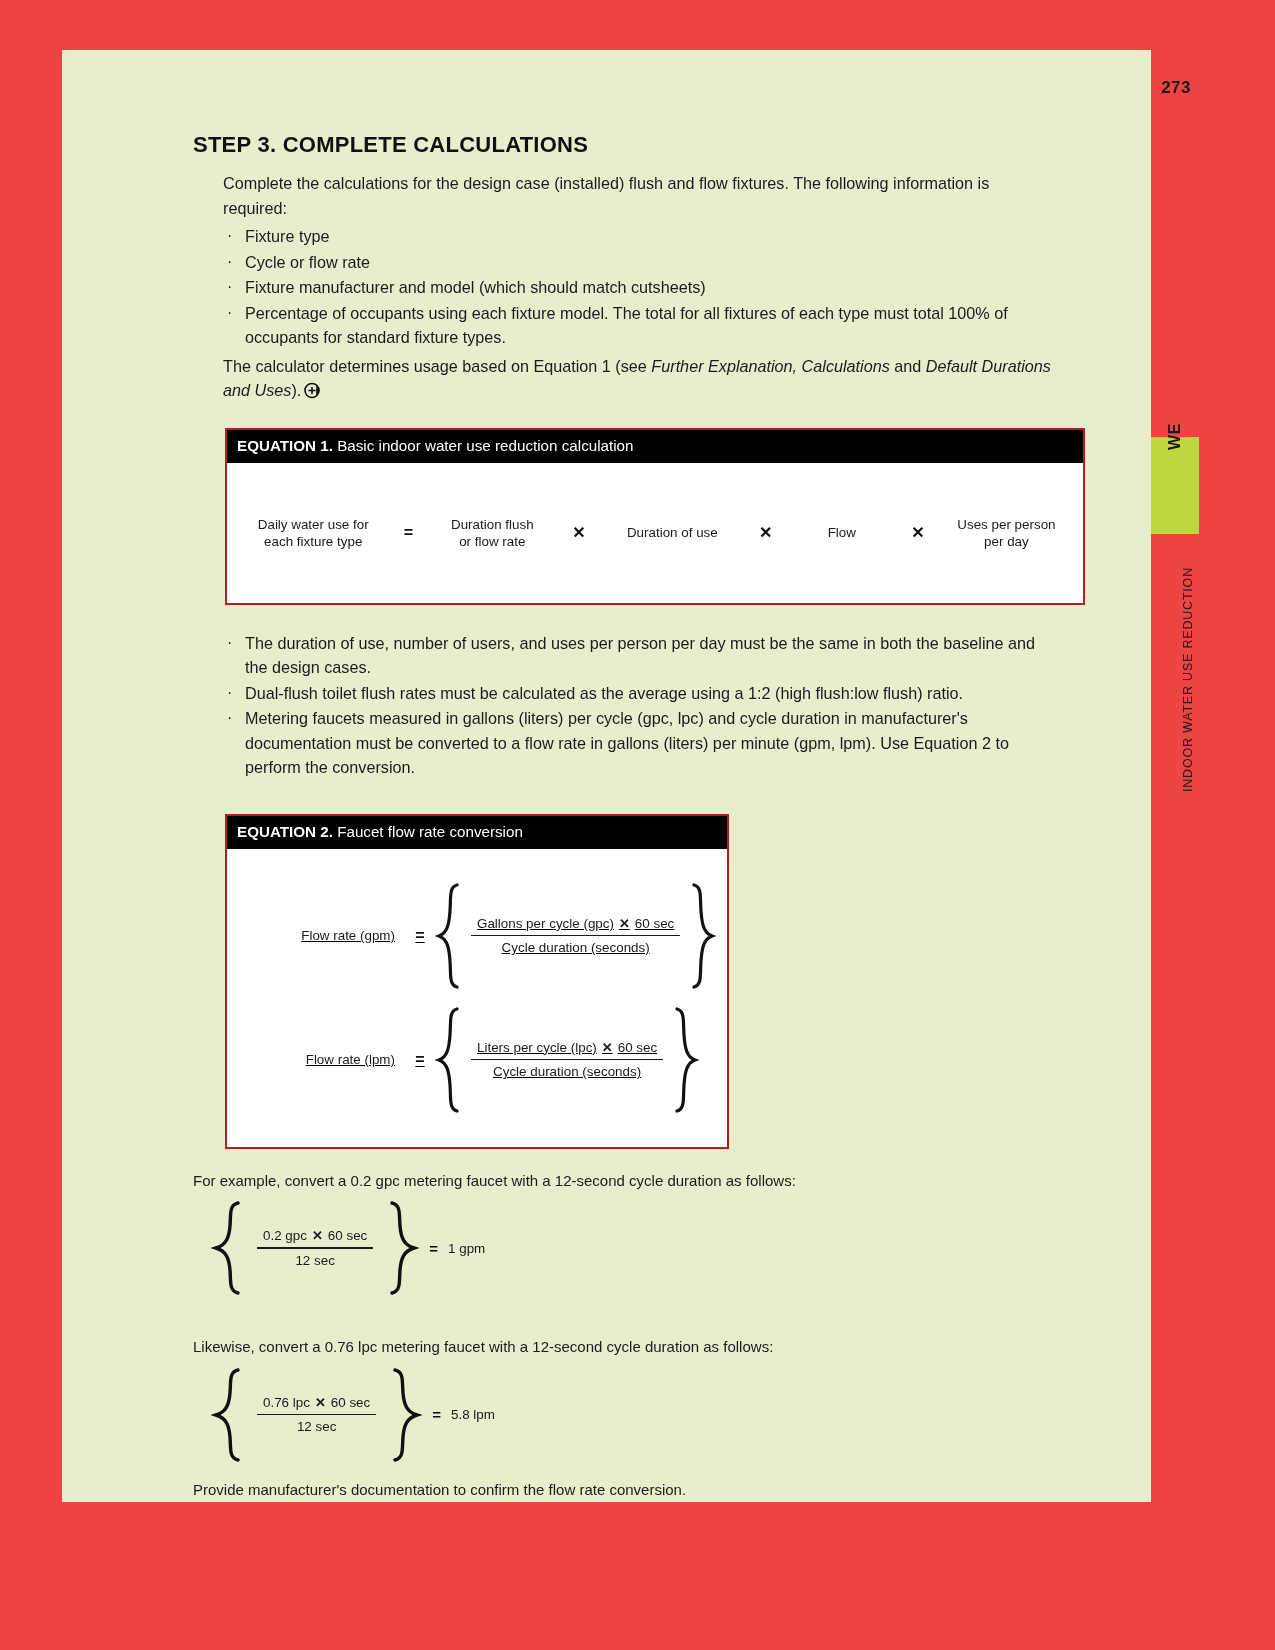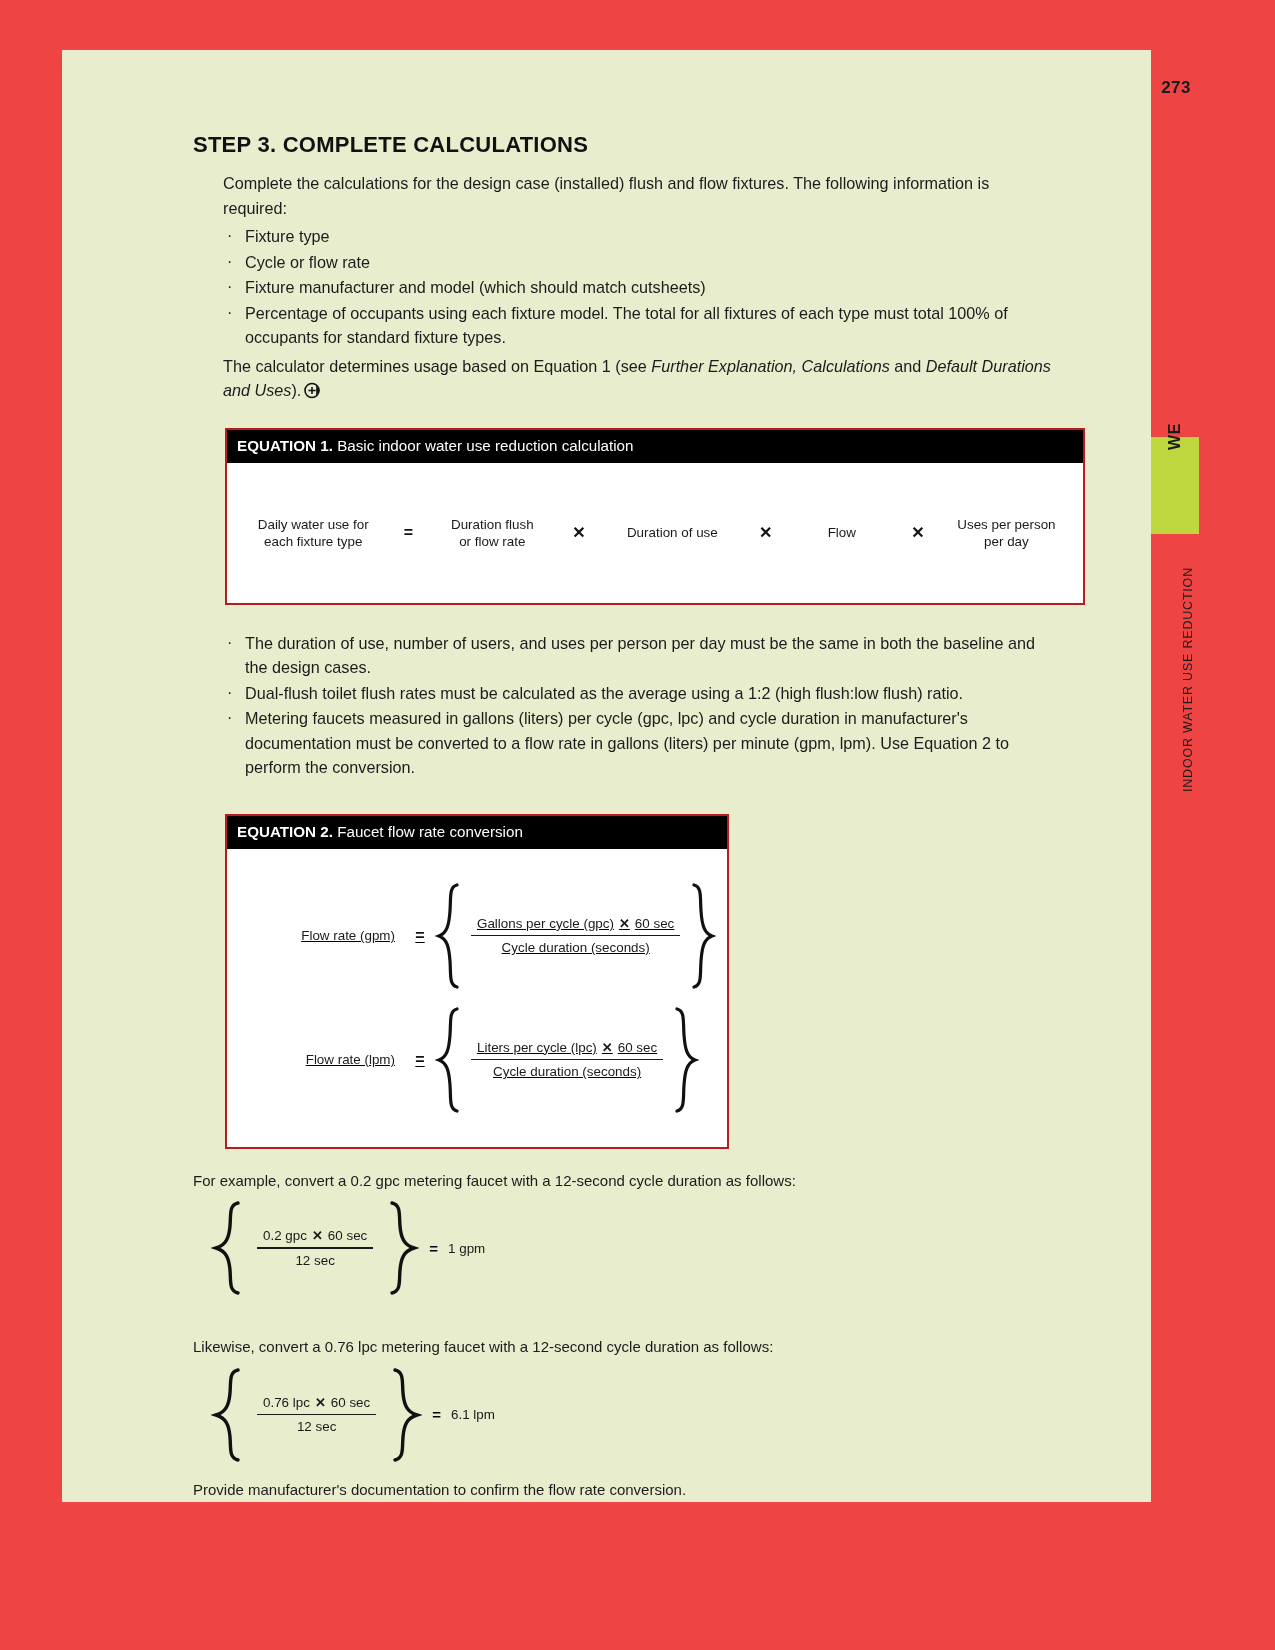--- a/index.html
+++ b/index.html
@@ -463,19 +463,19 @@
         </div>
         <div class="bar"></div>
         <div class="den">12 sec</div>
       </div>
       <div class="brace">
         <svg width="32" height="98" viewBox="0 0 32 98">
             <path d="M5 4 C14 6 12 15 13 27 C14 39 17 46 27 49 C17 52 14 59 13 71 C12 83 14 92 5 94" fill="none" stroke="#111" stroke-width="3.4" stroke-linecap="round"></path>
           </svg>
       </div>
       <div class="example-eqsign">=</div>
-      <div class="example-result">6.1 lpm</div>
+      <div class="example-result">5.8 lpm</div>
     </div>
 
     <p class="example-lead" style="margin-top:14px">Provide manufacturer's documentation to confirm the flow rate conversion.</p>
 
   </div>
 </div>
 
 </body></html>

